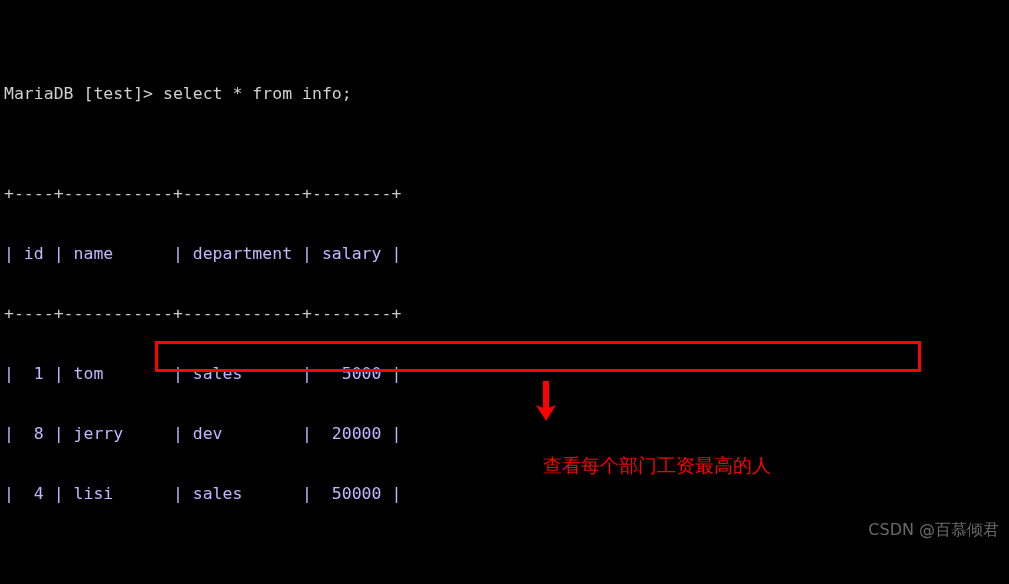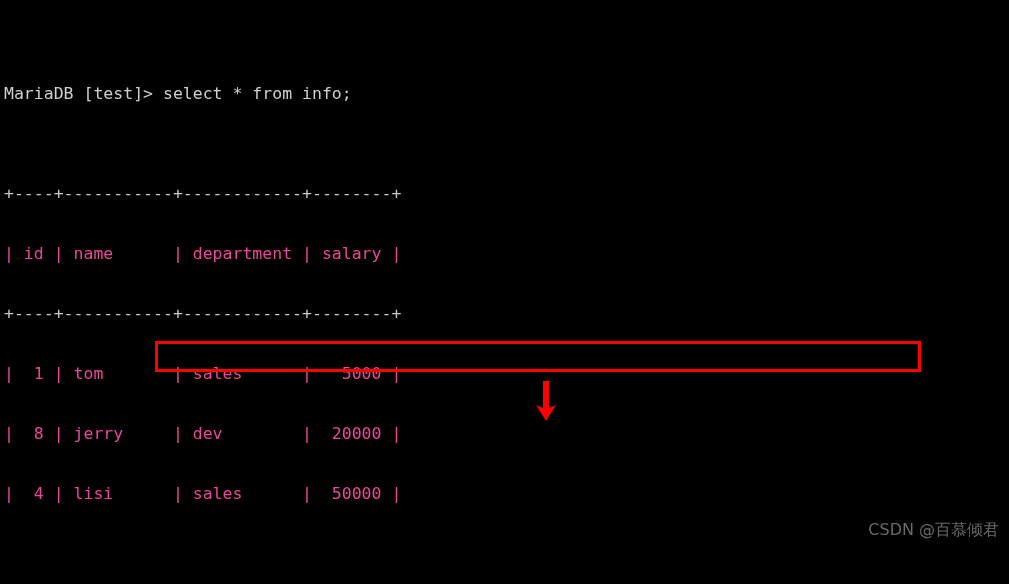--- a/index.html
+++ b/index.html
@@ -22,21 +22,21 @@
   }
   #term {
     position: absolute;
     left: 4px;
     top: 4px;
     white-space: pre;
   }
   .line {
     height: 20px;
     white-space: pre;
-    color: #ec4899;
+    color: #c4b5fd;
   }
   .prompt-line {
     color: #d0d0d0;
   }
   .rule {
     color: #c8c8c8;
   }
 
   
   #sql-highlight-box {
@@ -127,16 +127,17 @@
     
 
   </div>
 
   <div id="sql-highlight-box"></div>
 
   <svg id="annotation-arrow" viewBox="0 0 34 40" xmlns="http://www.w3.org/2000/svg">
     <path d="M14 0 L20 0 L20 27 L27 24 L17 40 L7 24 L14 27 Z" fill="#ff0000"></path>
   </svg>
 
+  <div id="annotation-text">查看每个部门工资最高的人</div>
 
   <div id="watermark">CSDN @百慕倾君</div>
 
 </div>
 
 </body></html>

